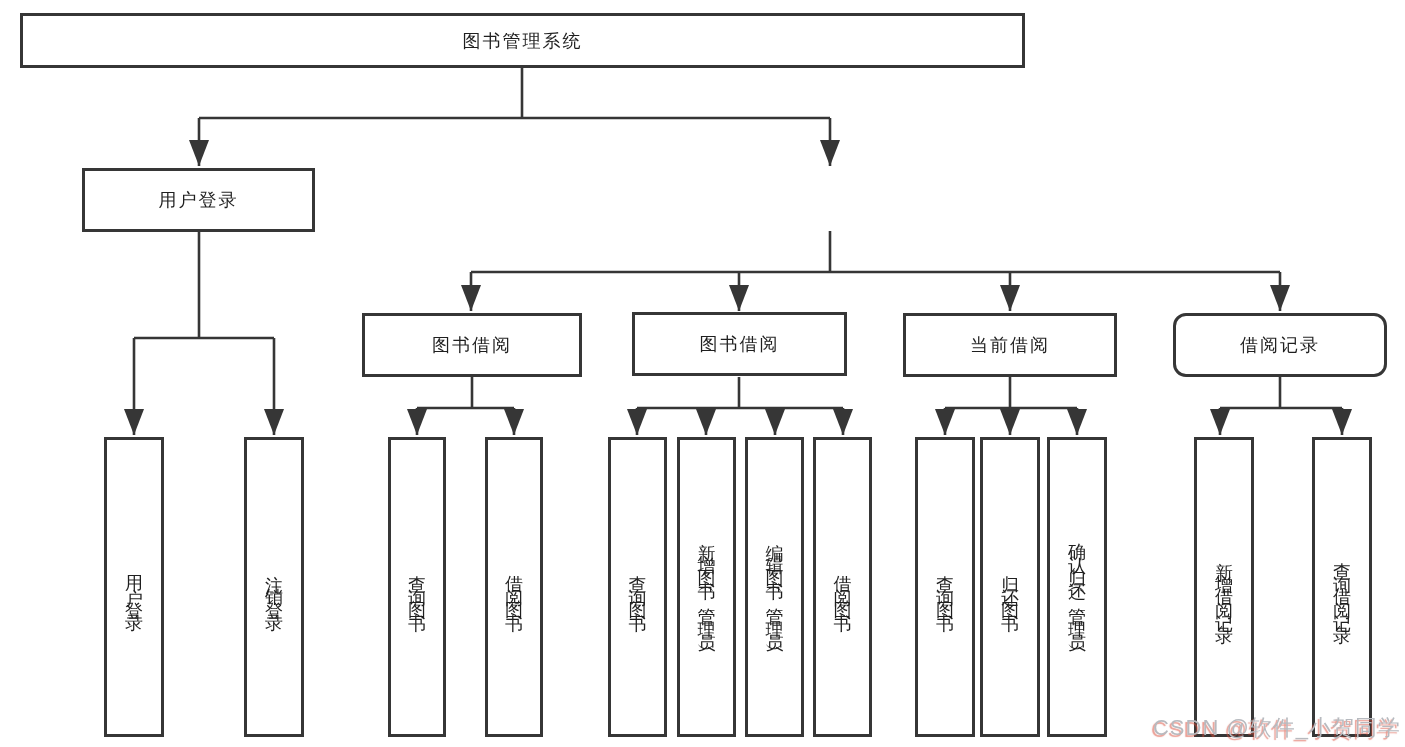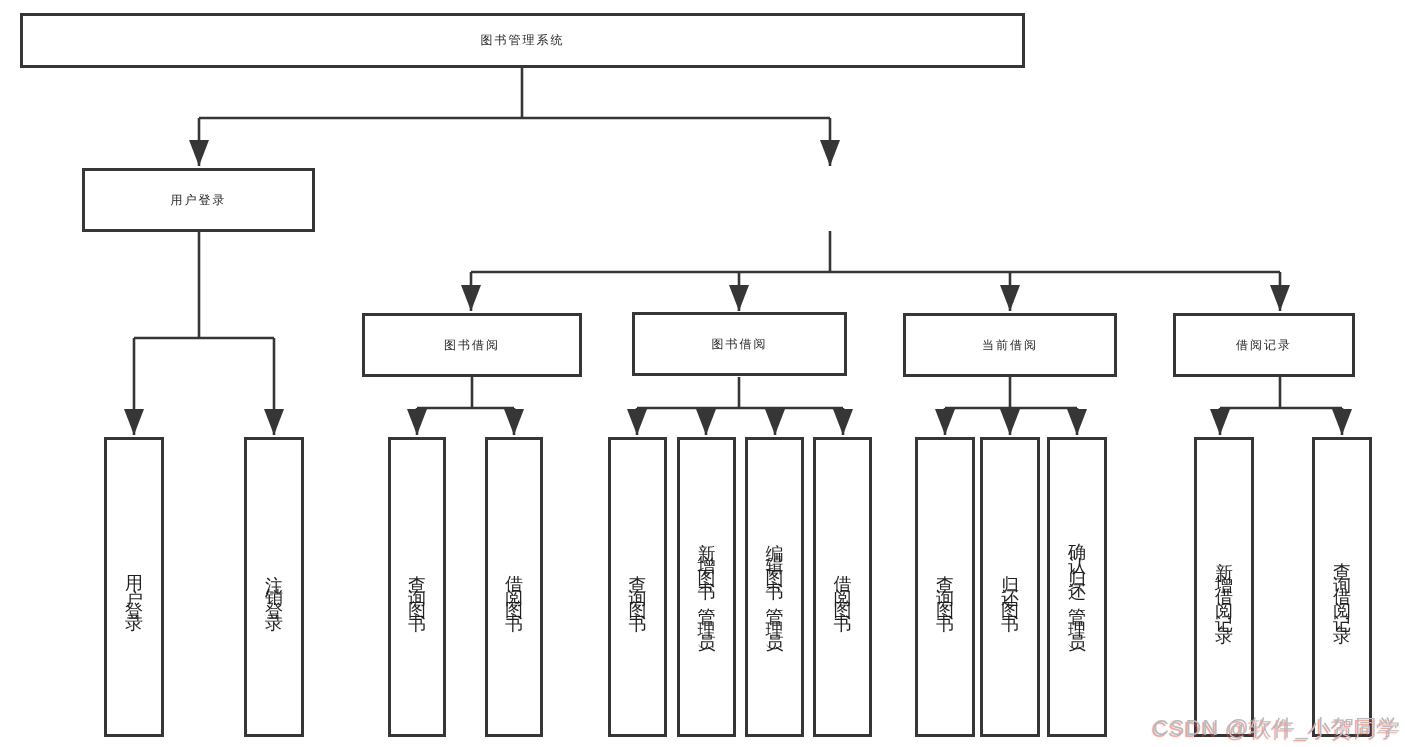--- a/index.html
+++ b/index.html
@@ -19,21 +19,21 @@
     pointer-events: none;
   }
   .hnode {
     position: absolute;
     box-sizing: border-box;
     border: 3px solid #363636;
     background: #ffffff;
     display: flex;
     align-items: center;
     justify-content: center;
-    font-size: 12px;
+    font-size: 18px;
     color: #1f1f1f;
     letter-spacing: 2px;
     white-space: nowrap;
   }
   .leaf {
     position: absolute;
     box-sizing: border-box;
     border: 3px solid #363636;
     background: #ffffff;
     display: flex;
@@ -114,21 +114,21 @@
     </g>
   </svg>
 
   <div class="hnode" style="left:20px; top:13px; width:1005px; height:55px;">图书管理系统</div>
 
   <div class="hnode" style="left:82px; top:168px; width:233px; height:64px;">用户登录</div>
 
   <div class="hnode" style="left:362px; top:313px; width:220px; height:64px;">图书借阅</div>
   <div class="hnode" style="left:632px; top:312px; width:215px; height:64px;">图书借阅</div>
   <div class="hnode" style="left:903px; top:313px; width:214px; height:64px;">当前借阅</div>
-  <div class="hnode" style="left:1173px; top:313px; width:182px; height:64px;">借阅记录</div>
+  <div class="hnode" style="left:1173px; top:313px; width:214px; height:64px;border-radius:13px;">借阅记录</div>
 
   <div class="leaf" style="left:104px; top:437px; width:60px; height:300px;">
     <span>用户登录</span>
   </div>
   <div class="leaf" style="left:244px; top:437px; width:60px; height:300px;">
     <span>注销登录</span>
   </div>
 
   <div class="leaf" style="left:388px; top:437px; width:58px; height:300px;">
     <span>查询图书</span>

